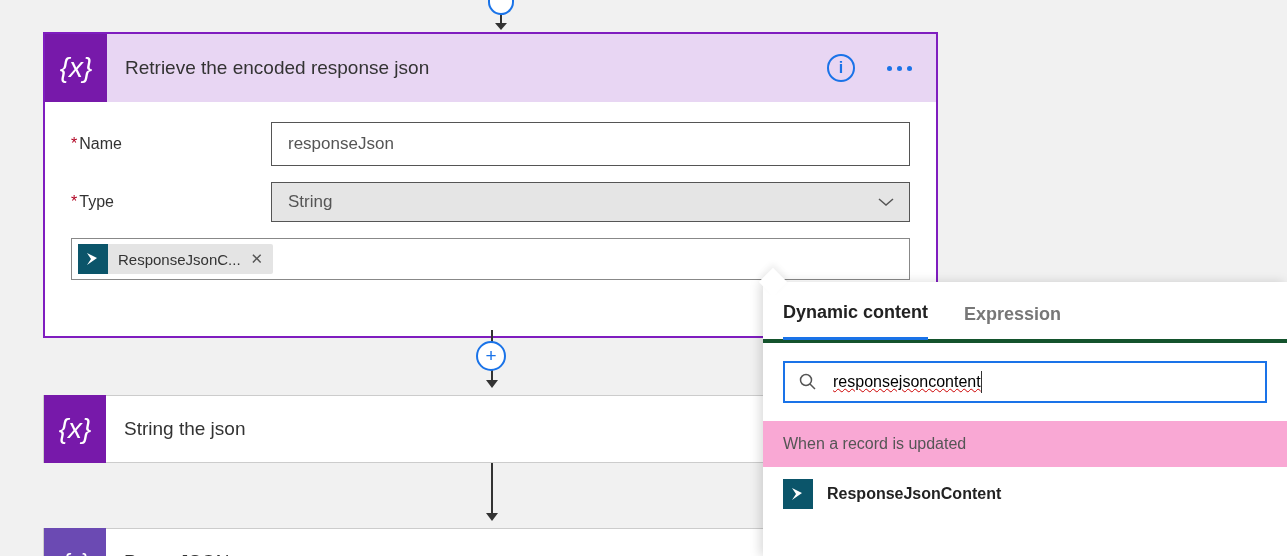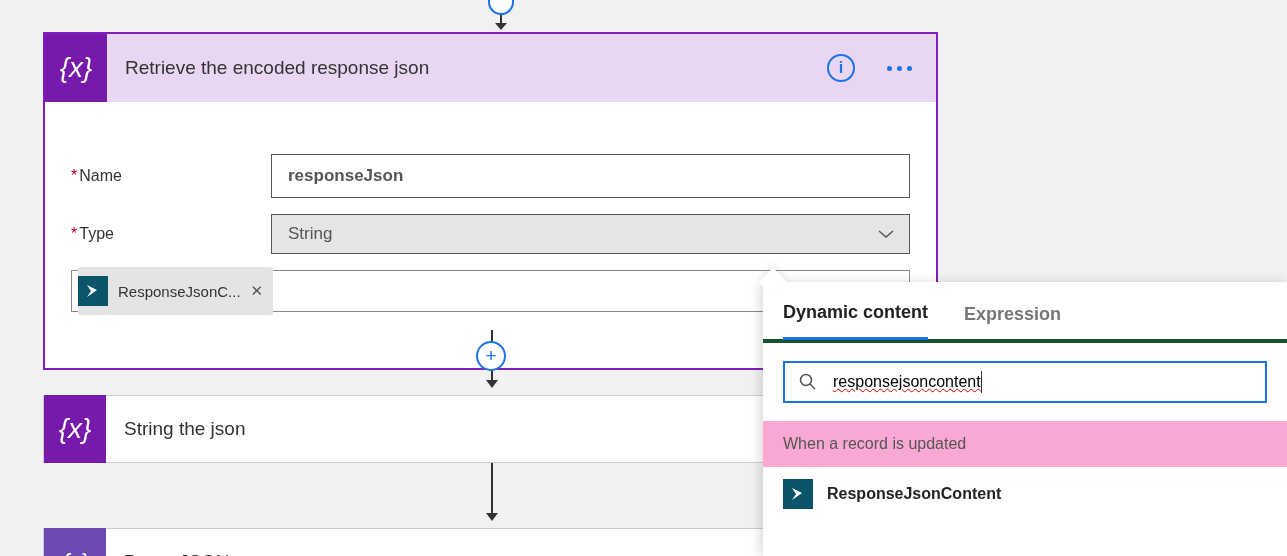--- a/index.html
+++ b/index.html
@@ -99,21 +99,20 @@
 
     .more-icon span {
       width: 5px;
       height: 5px;
       border-radius: 50%;
       background: #1a73e8;
     }
 
     .card-body {
       padding: 20px 26px;
-      margin-top: 32px;
     }
 
     .form-row {
       display: flex;
       align-items: center;
       margin-bottom: 16px;
     }
 
     .form-label {
       width: 200px;
@@ -127,21 +126,20 @@
     }
 
     .form-input {
       flex: 1;
       height: 44px;
       border: 1px solid #555;
       padding: 8px 16px;
       font-size: 17px;
       color: #555;
       background: #fff;
-      font-weight: bold;
     }
 
     .form-select {
       flex: 1;
       height: 40px;
       border: 1px solid #555;
       padding: 0 16px;
       font-size: 17px;
       color: #555;
       background: #e5e5e5;
@@ -165,21 +163,21 @@
       display: flex;
       align-items: center;
       background: #fff;
     }
 
     .value-pill {
       display: flex;
       align-items: center;
       background: #e4e4e4;
       border-radius: 2px;
-      height: 48px;
+      height: 30px;
       padding-right: 10px;
     }
 
     .pill-icon {
       width: 30px;
       height: 30px;
       background: #0b556a;
       display: flex;
       align-items: center;
       justify-content: center;

